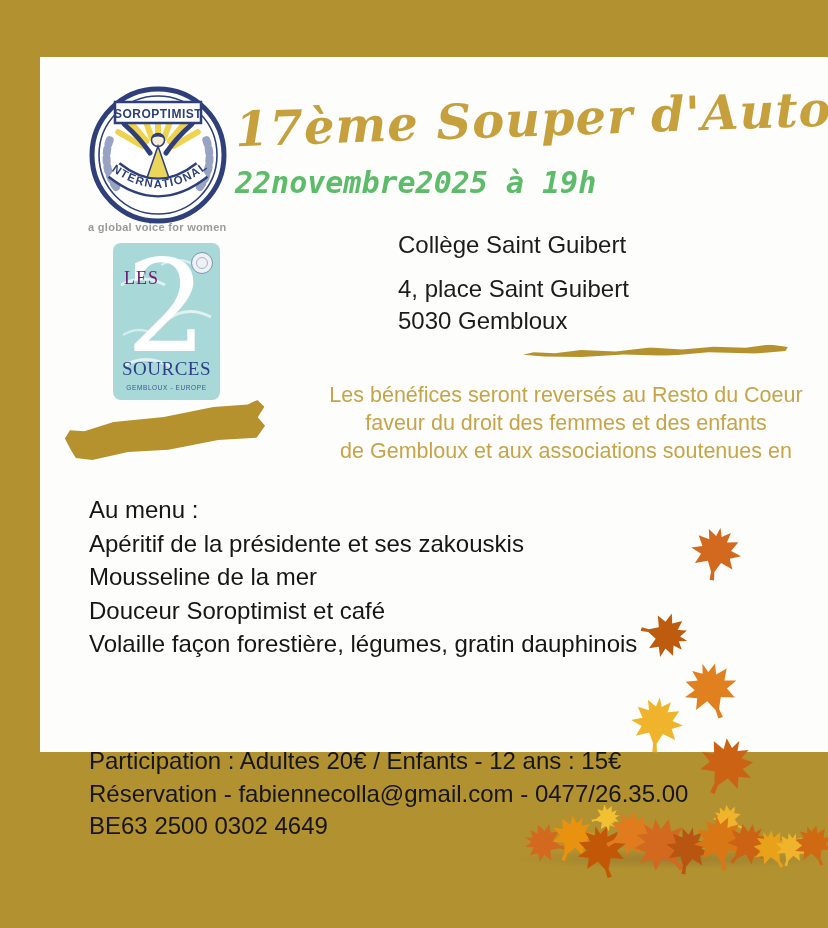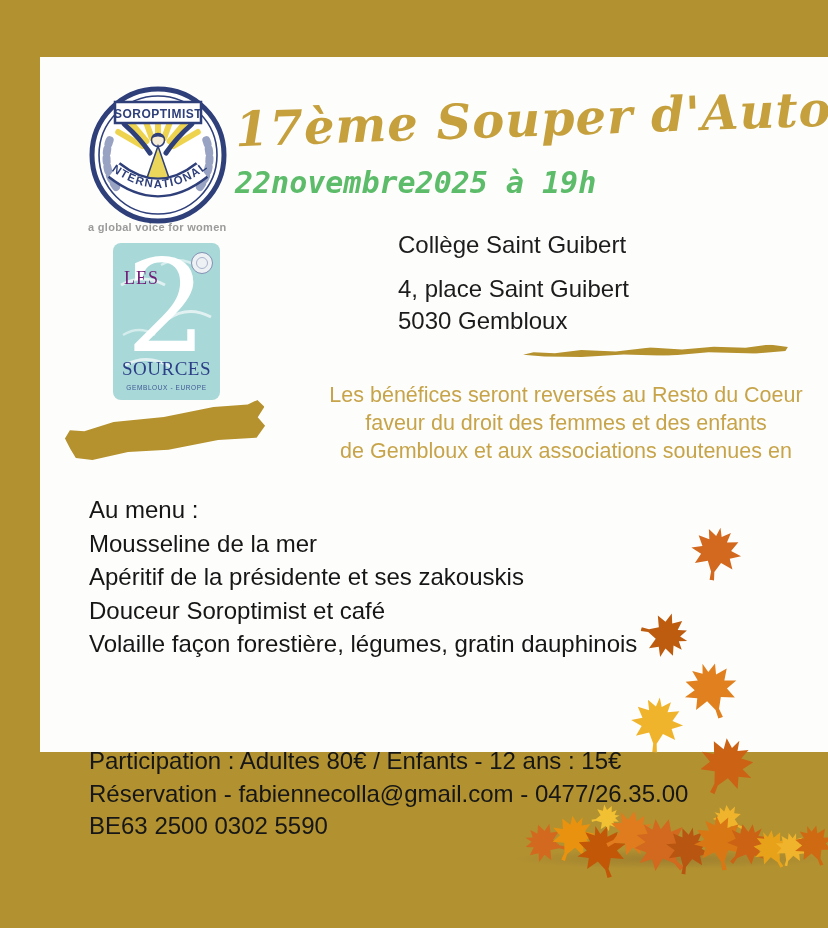--- a/index.html
+++ b/index.html
@@ -138,30 +138,30 @@
     <div class="benefits">
       <div>Les bénéfices seront reversés au Resto du Coeur</div>
       <div>faveur du droit des femmes et des enfants</div>
       <div>de Gembloux et aux associations soutenues en</div>
     </div>
 
     <div class="brush-left"></div>
 
     <div class="menu">
       <div>Au menu :</div>
+      <div>Apéritif de la présidente et ses zakouskis</div>
       <div>Mousseline de la mer</div>
-      <div>Apéritif de la présidente et ses zakouskis</div>
       <div>Douceur Soroptimist et café</div>
       <div>Volaille façon forestière, légumes, gratin dauphinois</div>
     </div>
 
     <div class="price-block">
-      <div>Participation : Adultes 80€ / Enfants - 12 ans : 15€</div>
+      <div>Participation : Adultes 20€ / Enfants - 12 ans : 15€</div>
       <div>Réservation - fabiennecolla@gmail.com - 0477/26.35.00</div>
-      <div>BE63 2500 0302 5590</div>
+      <div>BE63 2500 0302 4649</div>
     </div>
 
     <svg class="leaf" style="left:648px;top:468px;width:56px;height:56px;transform:rotate(10deg)" viewBox="0 0 100 100">
         <use href="#maple" fill="#d2691e"></use>
       </svg>
     <svg class="leaf" style="left:600px;top:553px;width:50px;height:50px;transform:rotate(105deg)" viewBox="0 0 100 100">
         <use href="#maple" fill="#bd5b0e"></use>
       </svg>
     <svg class="leaf" style="left:641px;top:603px;width:60px;height:60px;transform:rotate(-18deg)" viewBox="0 0 100 100">
         <use href="#maple" fill="#e0801e"></use>

